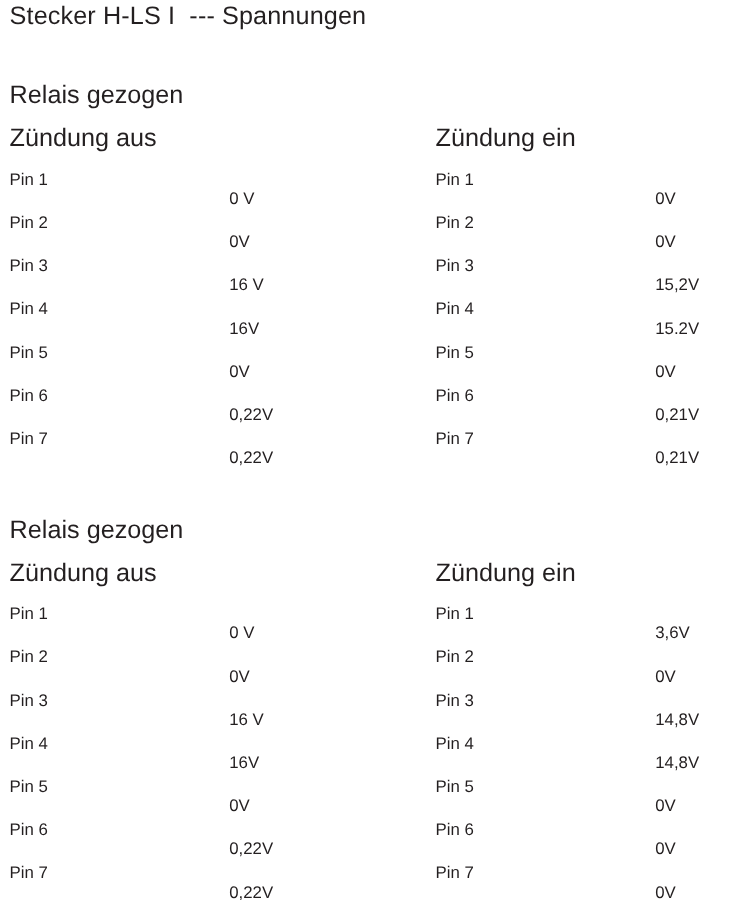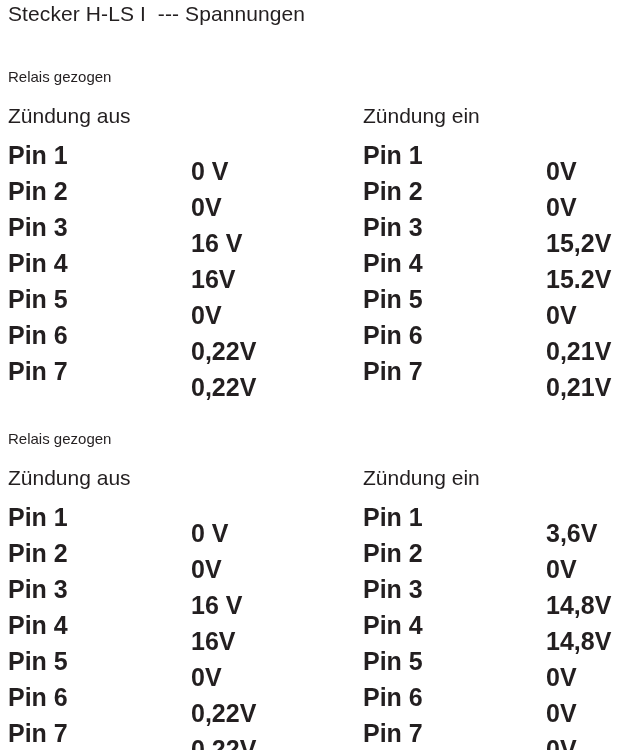--- a/index.html
+++ b/index.html
@@ -31,41 +31,40 @@
   }
   .section {
     position: absolute;
     left: 0;
     width: 619px;
   }
   .section-title {
     position: absolute;
     left: 8px;
     top: 0;
-    font-size: 15px;
+    font-size: 21px;
     white-space: pre;
     text-align: center;
   }
   .col {
     position: absolute;
     top: 36px;
   }
   .col-left { left: 8px; text-align: right; }
   .col-right { left: 363px; text-align: right; }
   .col-head {
     font-size: 21px;
     white-space: pre;
     height: 37px;
   }
   .row {
     position: relative;
     height: 36px;
-    font-size: 25px;
-    white-space: pre;
-    font-weight: bold;
+    font-size: 14px;
+    white-space: pre;
   }
   .pin {
     position: absolute;
     left: 0;
     top: 0;
   }
   .val {
     position: absolute;
     left: 183px;
     top: 16px;

